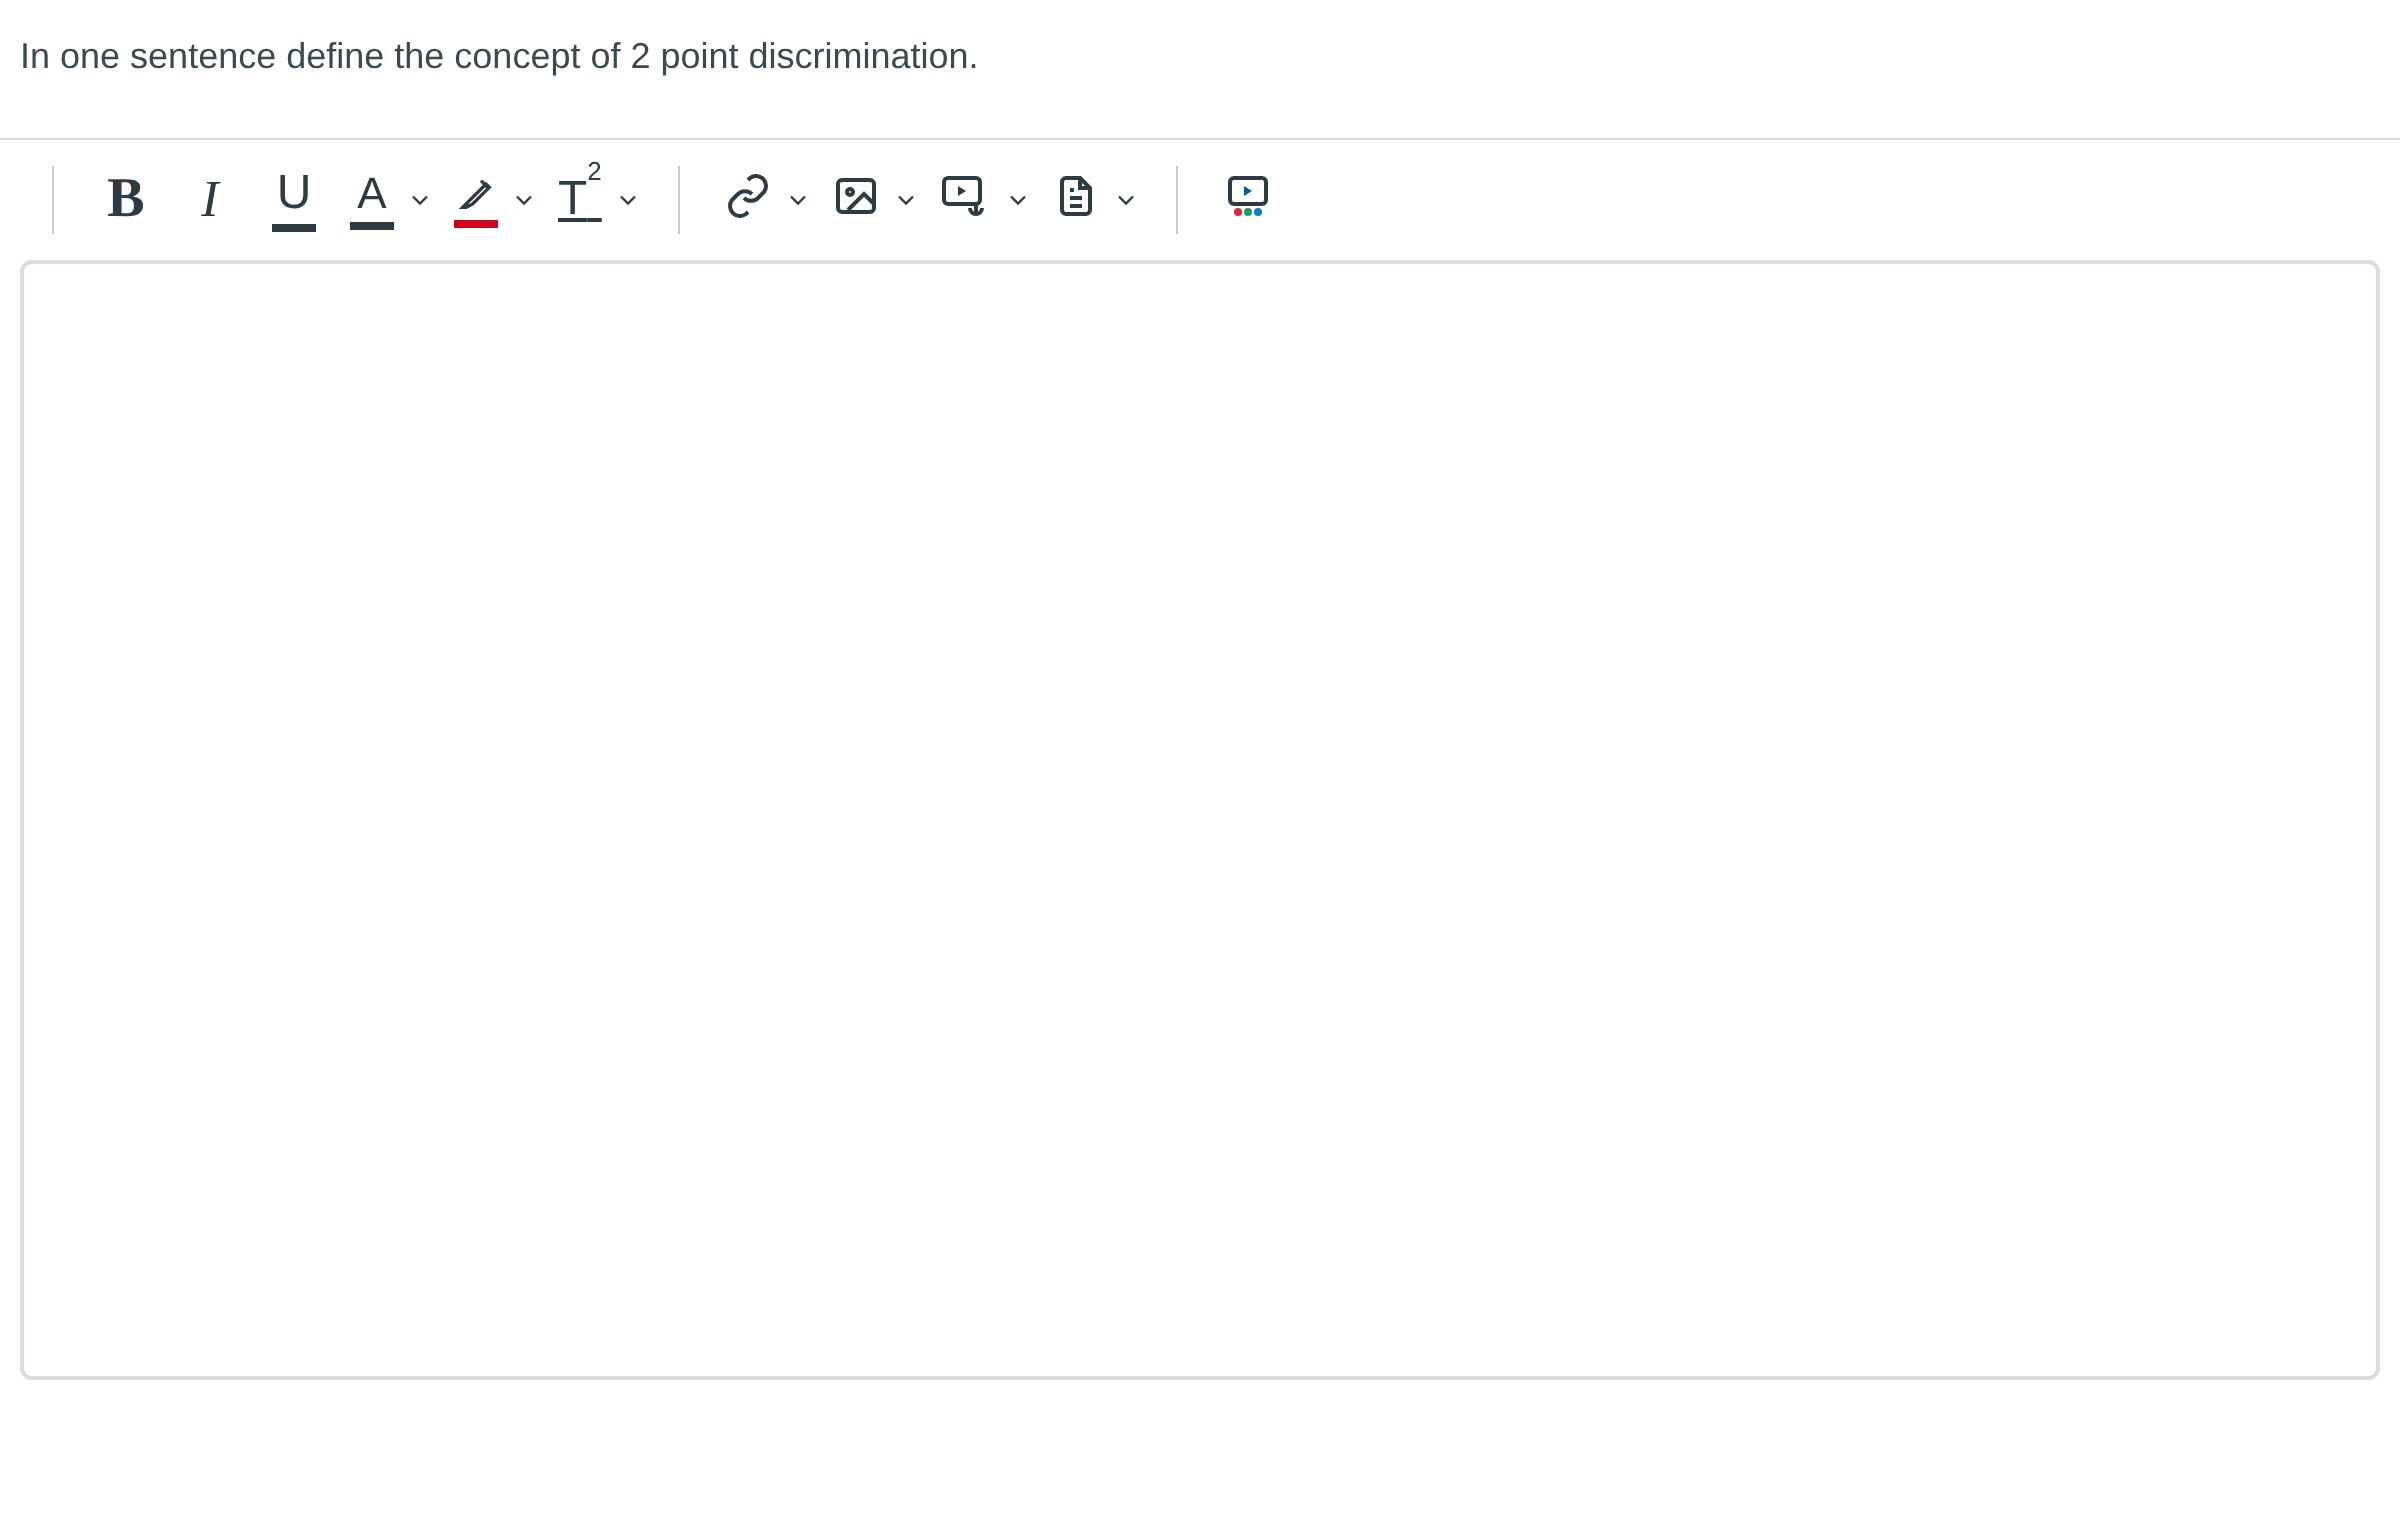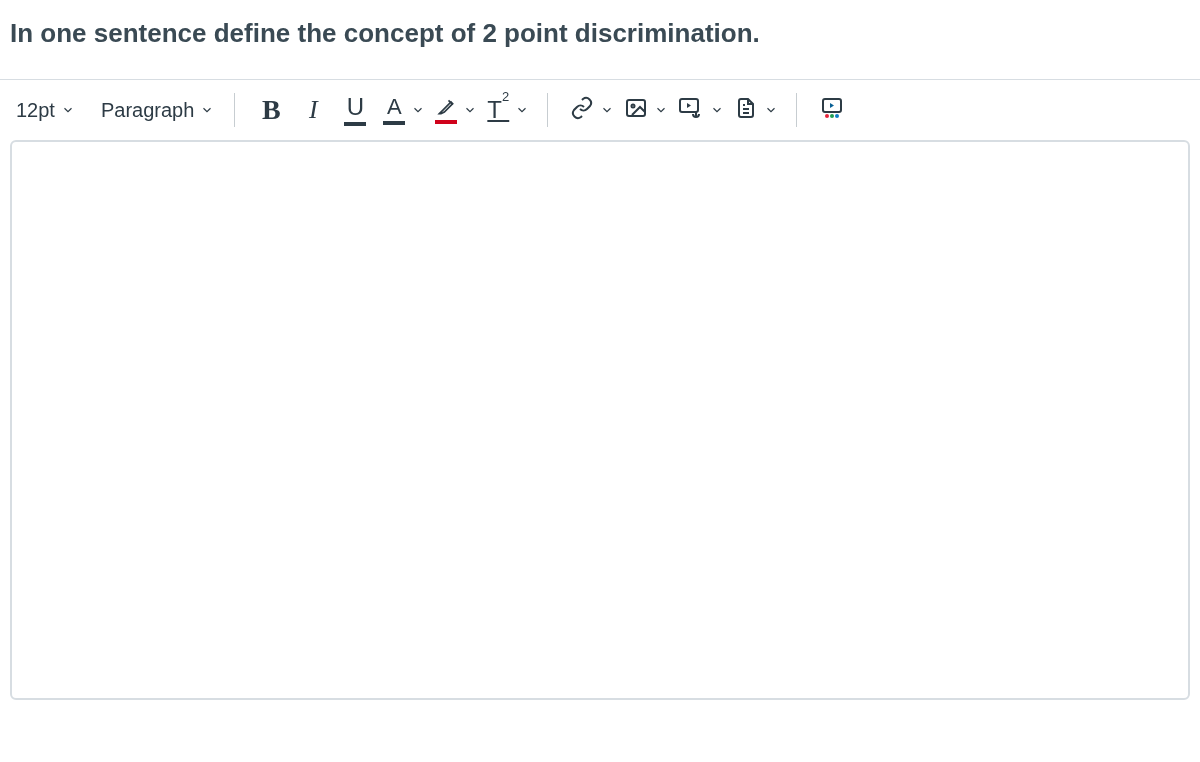--- a/index.html
+++ b/index.html
@@ -4,24 +4,24 @@
   <style>
     * { box-sizing: border-box; margin: 0; padding: 0; }
     body {
       font-family: "Helvetica Neue", Arial, sans-serif;
       background: #fff;
       color: #333;
       width: 1200px;
       height: 762px;
     }
     .question {
-      font-size: 26px;
+      font-size: 18px;
       color: #3a4a54;
       padding: 18px 10px 30px 10px;
-      font-weight: 700;
+      font-weight: 400;
     }
     .editor-wrap {
       border-top: 1px solid #d7dde2;
     }
     .toolbar {
       display: flex;
       align-items: center;
       height: 60px;
       padding: 0 12px;
       gap: 2px;
@@ -117,39 +117,20 @@
     svg { stroke: #2d3b45; }
   </style>
 </head>
 <body>
 
 <div class="question">In one sentence define the concept of 2 point discrimination.</div>
 
 <div class="editor-wrap">
   <div class="toolbar">
 
-    <div class="group">
-      <div class="sel">
-        <span>12pt</span>
-        <span class="chev">
-          <svg width="14" height="14" viewBox="0 0 24 24" fill="none" stroke-width="2">
-              <polyline points="6 9 12 15 18 9"></polyline>
-            </svg>
-        </span>
-      </div>
-      <div style="width:14px"></div>
-      <div class="sel">
-        <span>Paragraph</span>
-        <span class="chev">
-          <svg width="14" height="14" viewBox="0 0 24 24" fill="none" stroke-width="2">
-              <polyline points="6 9 12 15 18 9"></polyline>
-            </svg>
-        </span>
-      </div>
-    </div>
 
     <div class="divider"></div>
 
     <div class="group">
       <div class="btn">
         <span class="bold-glyph">B</span>
       </div>
       <div class="btn">
         <span class="italic-glyph">I</span>
       </div>

